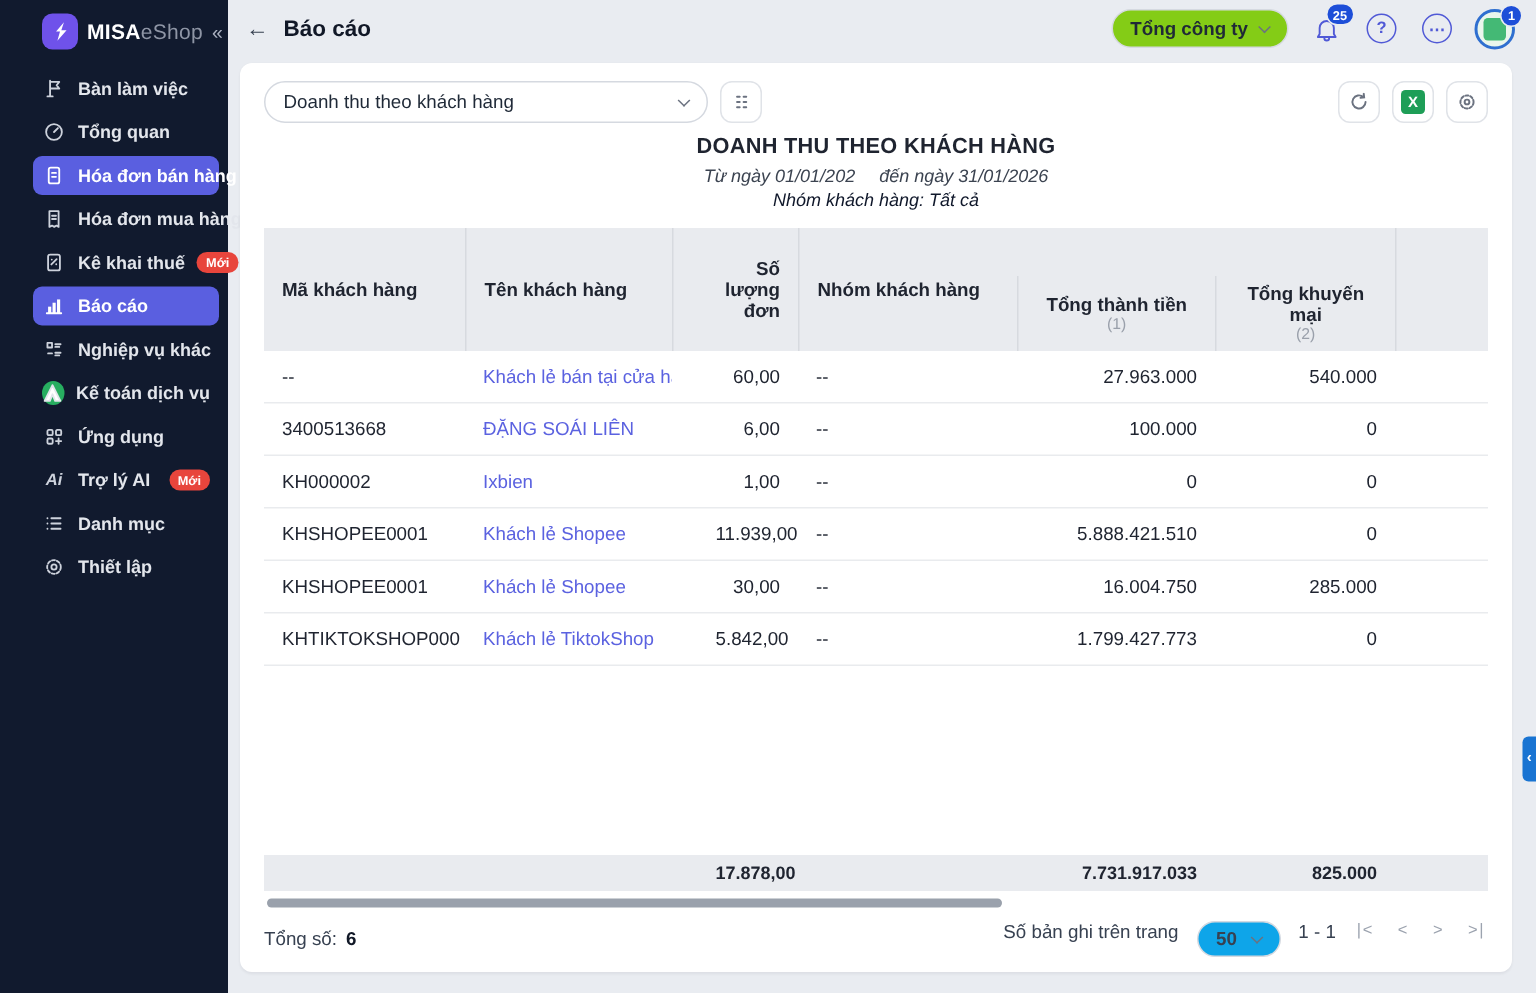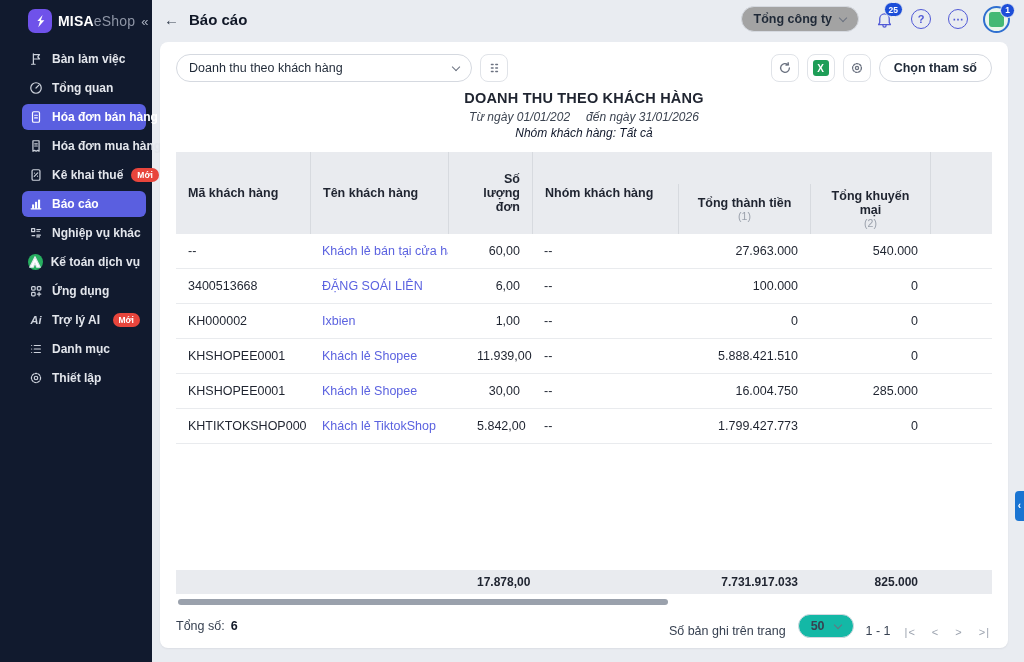--- a/index.html
+++ b/index.html
@@ -23,21 +23,21 @@
   .badge-new { margin-left:auto; background:#e8453c; color:#fff; font-size:8.5px; font-weight:bold; padding:2px 6px; border-radius:8px; }
   .ic-green { width:16px; height:16px; border-radius:50%; background:#27ae60; display:flex; align-items:center; justify-content:center; }
   .ic-ai { color:#8b8bf5; font-size:11px; font-weight:bold; font-style:italic; }
 
   
   .main { flex:1; display:flex; flex-direction:column; min-width:0; }
   .topbar { height:38px; display:flex; align-items:center; padding:0 14px 0 12px; gap:10px; }
   .back { color:#374151; font-size:15px; cursor:pointer; }
   .page-title { font-size:15px; font-weight:bold; color:#111827; }
   .topbar-right { margin-left:auto; display:flex; align-items:center; gap:13px; }
-  .company-pill { display:flex; align-items:center; gap:8px; background:#a3a3a3; border:1px solid #d5d9e0; border-radius:15px; padding:5px 12px; font-size:12.5px; font-weight:bold; color:#1f2937; cursor:pointer; }
+  .company-pill { display:flex; align-items:center; gap:8px; background:#84cc16; border:1px solid #d5d9e0; border-radius:15px; padding:5px 12px; font-size:12.5px; font-weight:bold; color:#1f2937; cursor:pointer; }
   .chev { width:6px; height:6px; border-right:1.6px solid #6b7280; border-bottom:1.6px solid #6b7280; transform:rotate(45deg); margin-top:-3px; }
   .icon-btn-top { position:relative; width:24px; height:24px; display:flex; align-items:center; justify-content:center; cursor:pointer; }
   .icon-btn-top svg { width:19px; height:19px; stroke:#5059d6; fill:none; stroke-width:1.6; stroke-linecap:round; stroke-linejoin:round; }
   .circ { width:20px; height:20px; border:1.6px solid #5059d6; border-radius:50%; color:#5059d6; font-size:11px; font-weight:bold; display:flex; align-items:center; justify-content:center; }
   .red-badge { position:absolute; top:-5px; right:-7px; background:#1d4ed8; color:#fff; font-size:8.5px; font-weight:bold; border-radius:8px; padding:1.5px 4px; min-width:14px; text-align:center; border:1.5px solid #e9ecf1; }
   .avatar { position:relative; width:27px; height:27px; border-radius:50%; border:2px solid #2f6fd0; background:#eaf6ec; display:flex; align-items:center; justify-content:center; cursor:pointer; }
   .avatar-inner { width:15px; height:15px; border-radius:3px; background:#27ae60; opacity:.85; }
 
   
   .card { flex:1; background:#fff; border-radius:8px; margin:4px 16px 14px 8px; box-shadow:0 1px 2px rgba(16,24,40,.06); display:flex; flex-direction:column; min-height:0; }
@@ -70,22 +70,22 @@
   .spacer { flex:1; }
   .trow { background:#e9ebef; height:24px; }
   .trow .td { line-height:24px; font-weight:bold; font-size:12px; }
   .hscroll { position:relative; height:12px; margin:2px 16px 0; }
   .hscroll .thumb { position:absolute; left:2px; top:3px; width:60%; height:6px; border-radius:3px; background:#9aa1ac; cursor:pointer; }
 
   
   .cfooter { display:flex; align-items:center; justify-content:space-between; padding:6px 16px 10px; }
   .total-label { font-size:12.5px; color:#374151; }
   .total-label b { margin-left:6px; color:#111827; }
-  .pager { display:flex; align-items:flex-end; gap:12px; font-size:12.5px; color:#374151; }
-  .size-pill { display:flex; align-items:center; gap:10px; border:1px solid #d5d9e0; border-radius:14px; padding:4px 12px; background:#14b8a6; cursor:pointer; font-weight:600; }
+  .pager { display:flex; align-items:flex-start; gap:12px; font-size:12.5px; color:#374151; }
+  .size-pill { display:flex; align-items:center; gap:10px; border:1px solid #d5d9e0; border-radius:14px; padding:4px 12px; background:#0ea5e9; cursor:pointer; font-weight:600; }
   .pg-btn { color:#9ca3af; font-size:11px; letter-spacing:1px; cursor:pointer; padding:0 2px; }
 
   
   .side-tab { position:absolute; right:0; top:491px; width:9px; height:30px; background:#1974d2; border-radius:4px 0 0 4px; color:#fff; font-size:10px; font-weight:bold; display:flex; align-items:center; justify-content:center; cursor:pointer; line-height:1; }
 </style>
 </head>
 <body>
 
 <div class="app">
 
@@ -258,21 +258,20 @@
           </div>
           <div class="sq-btn">
             <span class="excel-chip">X</span>
           </div>
           <div class="sq-btn">
             <svg viewBox="0 0 16 16">
                 <circle cx="8" cy="8" r="5" stroke-dasharray="2.2 1.5"></circle>
                 <circle cx="8" cy="8" r="1.8"></circle>
               </svg>
           </div>
-          <div class="params-btn">Chọn tham số</div>
         </div>
       </div>
 
       <div class="rtitle">
         <h1>DOANH THU THEO KHÁCH HÀNG</h1>
         <div class="rsub">
           <span>Từ ngày 01/01/202</span>
           <span>đến ngày 31/01/2026</span>
         </div>
         <div class="rsub2">Nhóm khách hàng: Tất cả</div>

